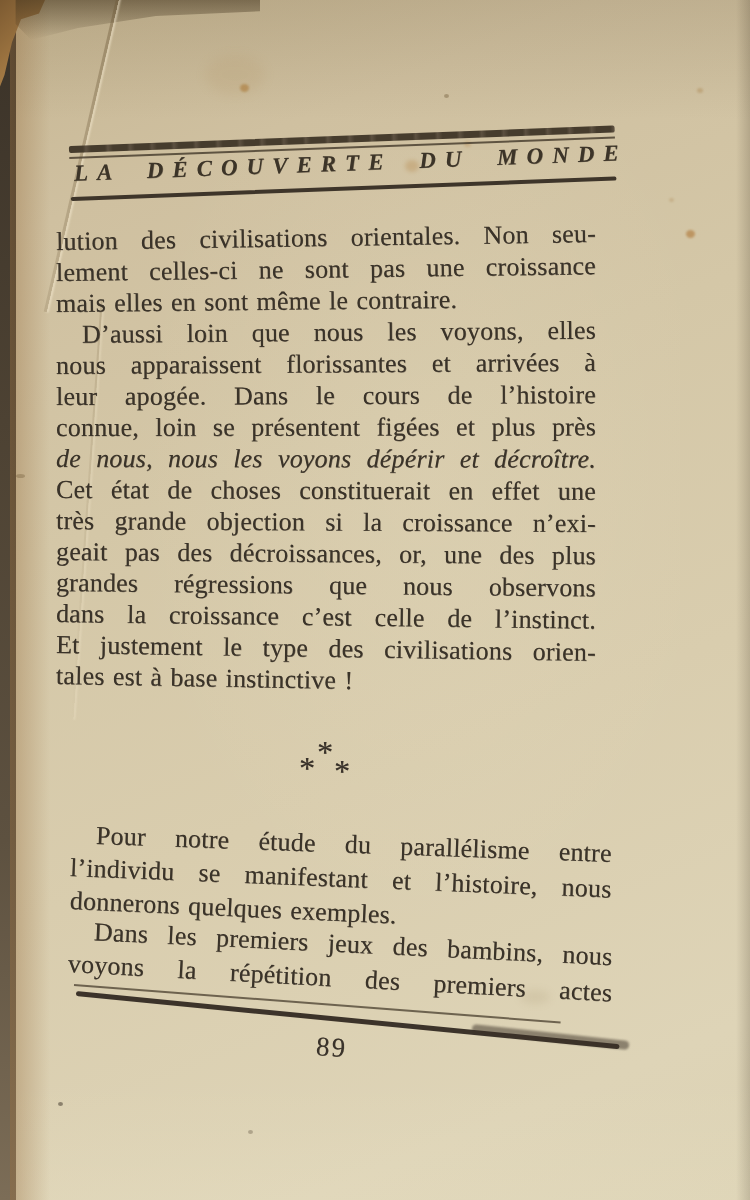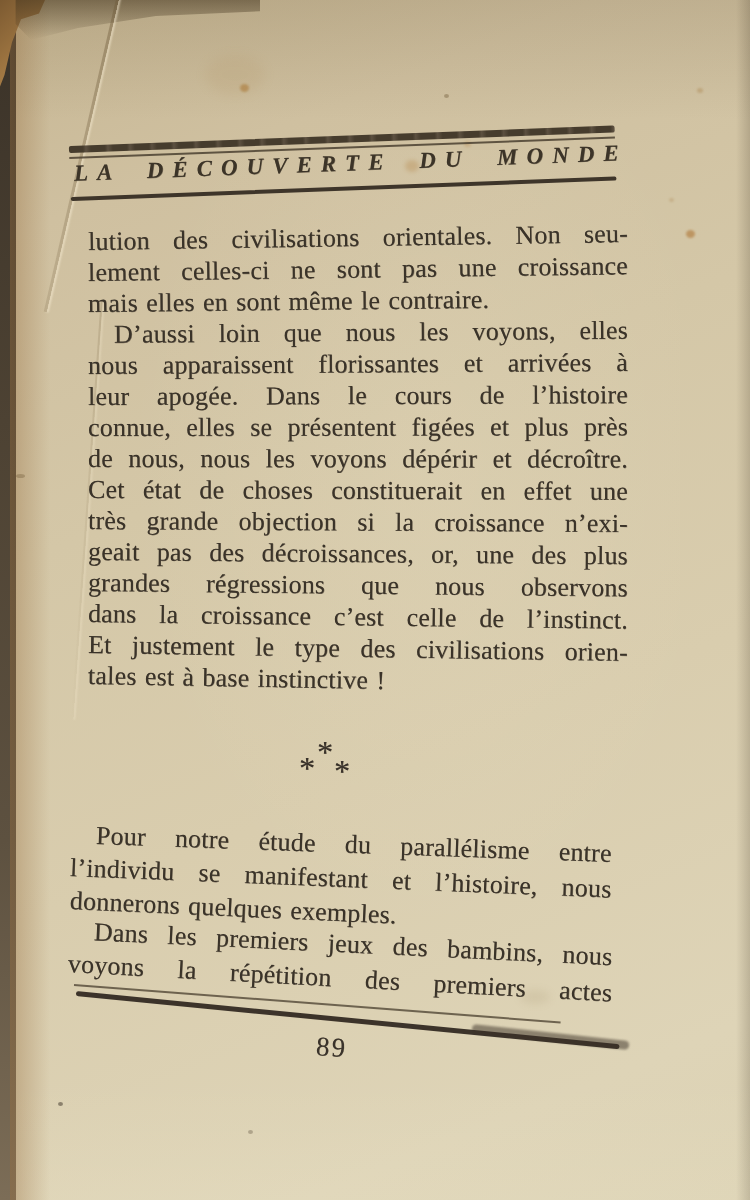--- a/index.html
+++ b/index.html
@@ -95,29 +95,29 @@
       <div class="spot" style="left: 520px; top: 990px; width: 30px; height: 14px; background: rgb(138, 116, 79); opacity: 0.12; filter: blur(4px);"></div>
     </div>
 
   <div id="header">
     <div id="rule-top-thick"></div>
     <div id="rule-top-thin"></div>
     <div id="header-title">LA DÉCOUVERTE DU MONDE</div>
     <div id="rule-bottom"></div>
   </div>
 
-  <div class="tblock" style="top: 226px; left: 88px; width: 540px;">
+  <div class="tblock" style="top: 226px; left: 56px; width: 540px;">
       <div class="tline" style="line-height: 31px; transform: rotate(-0.85deg);">lution des civilisations orientales. Non seu-</div>
       <div class="tline" style="line-height: 31px; transform: rotate(-0.72deg);">lement celles-ci ne sont pas une croissance</div>
       <div class="tline tleft" style="line-height: 31px; transform: rotate(-0.59deg);">mais elles en sont même le contraire.</div>
       <div class="tline" style="line-height: 31px; text-indent: 26px; transform: rotate(-0.46deg);">D’aussi loin que nous les voyons, elles</div>
       <div class="tline" style="line-height: 31px; transform: rotate(-0.33deg);">nous apparaissent florissantes et arrivées à</div>
       <div class="tline" style="line-height: 31px; transform: rotate(-0.2deg);">leur apogée. Dans le cours de l’histoire</div>
-      <div class="tline" style="line-height: 31px; transform: rotate(-0.0699999deg);">connue, elles se présentent figées et plus près</div>
-      <div class="tline" style="line-height: 31px; transform: rotate(0.06deg);">de nous, nous les voyons dépérir et décroître.</div>
+      <div class="tline" style="line-height: 31px; transform: rotate(-0.0699999deg);">connue, loin se présentent figées et plus près</div>
+      <div class="tline" style="line-height: 31px; transform: rotate(0.06deg); font-style: italic;">de nous, nous les voyons dépérir et décroître.</div>
       <div class="tline" style="line-height: 31px; transform: rotate(0.19deg);">Cet état de choses constituerait en effet une</div>
       <div class="tline" style="line-height: 31px; transform: rotate(0.32deg);">très grande objection si la croissance n’exi-</div>
       <div class="tline" style="line-height: 31px; transform: rotate(0.45deg);">geait pas des décroissances, or, une des plus</div>
       <div class="tline" style="line-height: 31px; transform: rotate(0.58deg);">grandes régressions que nous observons</div>
       <div class="tline" style="line-height: 31px; transform: rotate(0.71deg);">dans la croissance c’est celle de l’instinct.</div>
       <div class="tline" style="line-height: 31px; transform: rotate(0.84deg);">Et justement le type des civilisations orien-</div>
       <div class="tline tleft" style="line-height: 31px; transform: rotate(0.97deg);">tales est à base instinctive !</div>
     </div>
   <div class="tblock" style="top: 818px; left: 70px; width: 542px;">
       <div class="tline" style="line-height: 33px; text-indent: 26px; transform: rotate(2deg);">Pour notre étude du parallélisme entre</div>

